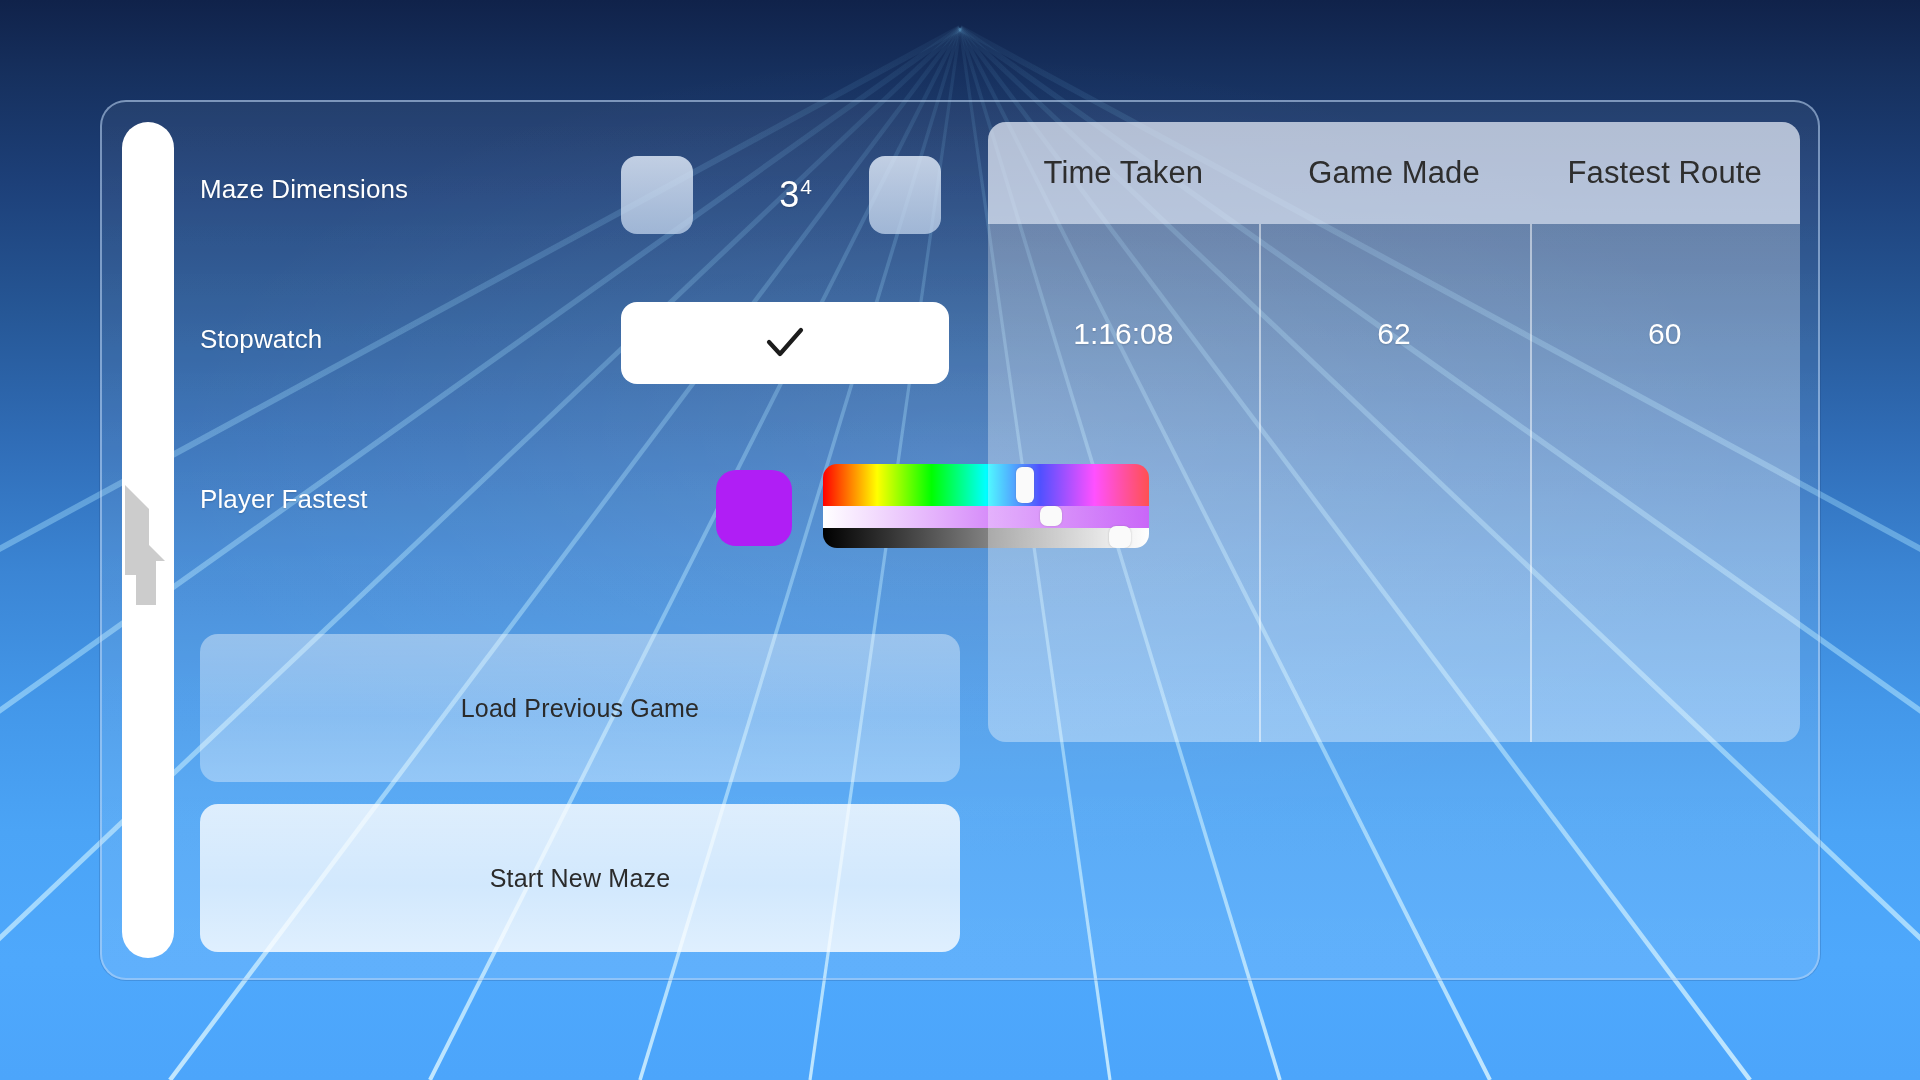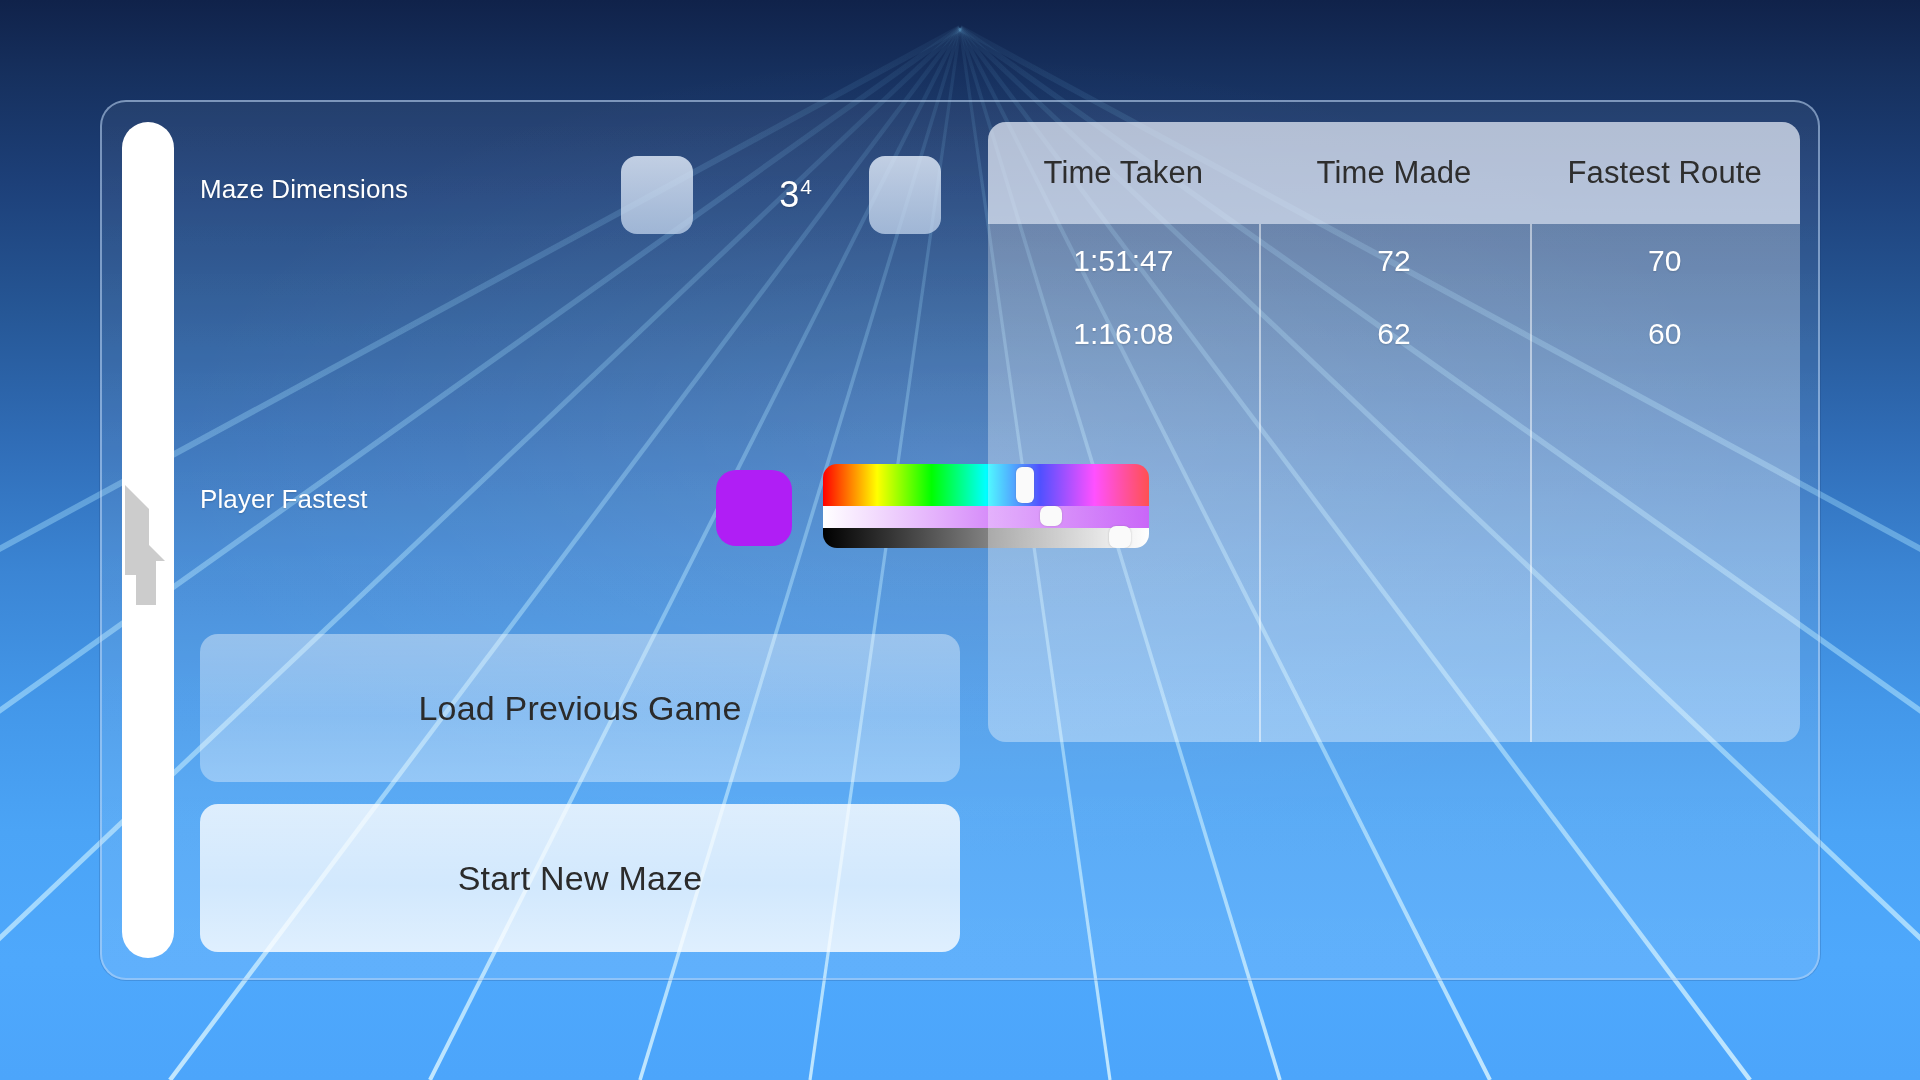--- a/index.html
+++ b/index.html
@@ -213,21 +213,21 @@
     position: absolute;
     left: 0px;
     width: 760px;
     height: 148px;
     border-radius: 18px;
     border: none;
     display: flex;
     align-items: center;
     justify-content: center;
     font-family: "Liberation Sans", sans-serif;
-    font-size: 34px;
+    font-size: 25px;
     color: #2b2b2b;
     cursor: pointer;
     letter-spacing: 0.2px;
   }
   #btn-load {
     top: 514px;
     background: linear-gradient(to bottom,
         rgba(255,255,255,0.40) 0%,
         rgba(255,255,255,0.30) 55%,
         rgba(255,255,255,0.36) 100%);
@@ -388,20 +388,29 @@
       <button class="stepper-btn" id="stepper-dec"></button>
 
       <div class="dims-value">
         <span class="base">3</span>
           <span class="exp">4</span>
       </div>
 
       <button class="stepper-btn" id="stepper-inc"></button>
     </div>
 
+    <div class="row" id="row-stopwatch">
+      <span class="row-label">Stopwatch</span>
+
+      <div class="checkbox-box">
+        <svg class="check-glyph" viewBox="0 0 44 44">
+          <path d="M6 21 L17 33 L38 9" fill="none" stroke="#1c1c1c" stroke-width="4.2" stroke-linecap="round" stroke-linejoin="round"></path>
+        </svg>
+      </div>
+    </div>
 
     <div class="row" id="row-colour">
       <span class="row-label">Player Fastest</span>
 
       <div class="colour-swatch" id="colour-swatch" style="background: rgb(176, 30, 245);"></div>
 
       <div class="picker">
         <div class="picker-band band-hue" id="band-hue" style="background: linear-gradient(to right, rgb(255, 0, 0) 0%, rgb(255, 255, 0) 16.6%, rgb(0, 255, 0) 33.3%, rgb(0, 255, 255) 50%, rgb(0, 0, 255) 66.6%, rgb(255, 0, 255) 83.3%, rgb(255, 0, 0) 100%);"></div>
         <div class="picker-band band-sat" id="band-sat" style="background: linear-gradient(to right, rgb(255, 255, 255) 0%, rgb(176, 30, 245) 100%);"></div>
         <div class="picker-band band-val" id="band-val" style="background: linear-gradient(to right, rgb(0, 0, 0) 0%, rgb(255, 255, 255) 100%);"></div>
@@ -414,33 +423,28 @@
 
     <button class="big-btn" id="btn-load">Load Previous Game</button>
 
     <button class="big-btn" id="btn-new">Start New Maze</button>
   </div>
 
   <div class="score-card">
 
     <div class="score-head">
       <div class="th">Time Taken</div>
-      <div class="th">Time Made</div>
+      <div class="th">Game Made</div>
       <div class="th">Fastest Route</div>
     </div>
 
     <div class="score-body">
       <div class="score-divider" id="div-1"></div>
       <div class="score-divider" id="div-2"></div>
 
-      <div class="score-row" style="top:0px;">
-        <div class="td">1:51:47</div>
-        <div class="td">72</div>
-        <div class="td">70</div>
-      </div>
 
       <div class="score-row" style="top:73px;">
         <div class="td">1:16:08</div>
         <div class="td">62</div>
         <div class="td">60</div>
       </div>
     </div>
   </div>
 
   <svg class="cursor" viewBox="0 0 44 124">

